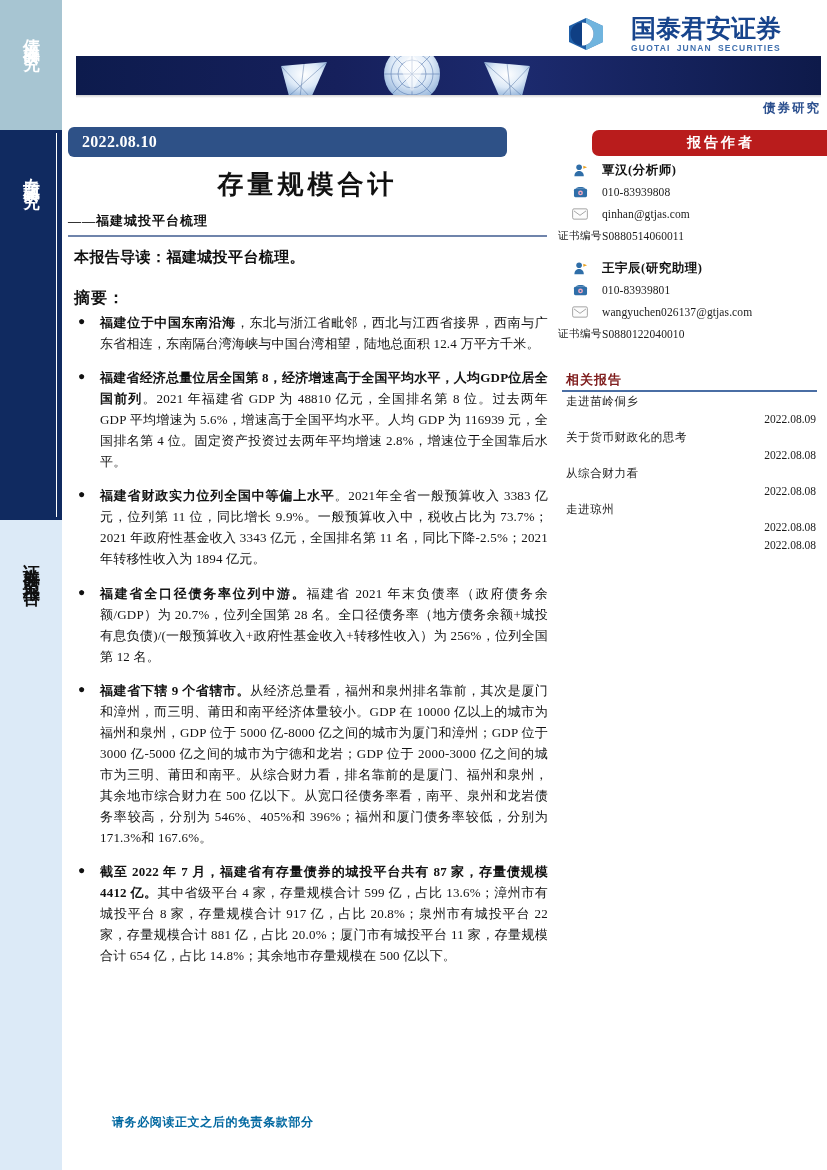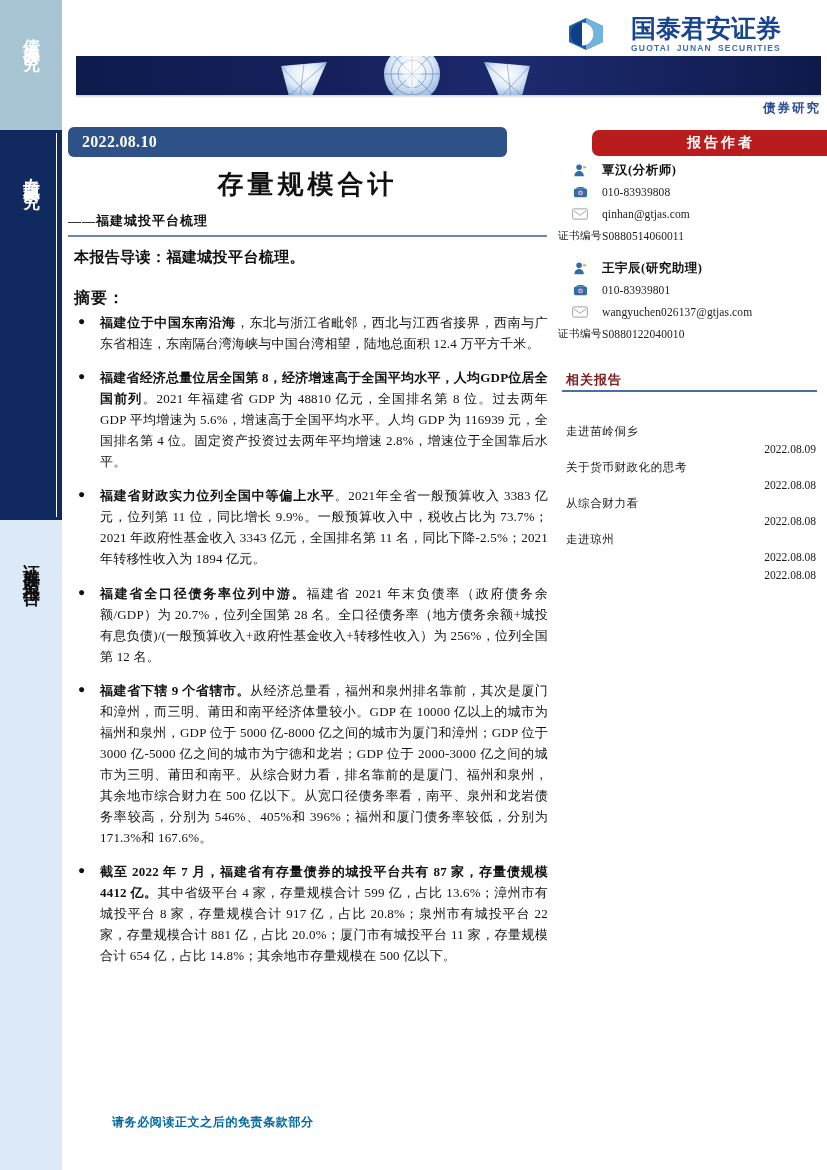--- a/index.html
+++ b/index.html
@@ -274,21 +274,20 @@
   .rel-rule {
     position: absolute;
     left: 562px; top: 390px;
     width: 255px; height: 1.5px;
     background: #4a6ea4;
   }
   .rel-list {
     position: absolute;
     left: 566px; top: 393px;
     width: 252px;
-    margin-top: 30px;
   }
   .rel-item { margin-bottom: 1px; }
   .rel-title {
     font-size: 11.5px;
     color: #1a1a1a;
     letter-spacing: 0.6px;
     line-height: 1.55;
   }
   .rel-date {
     font-size: 11.5px;

